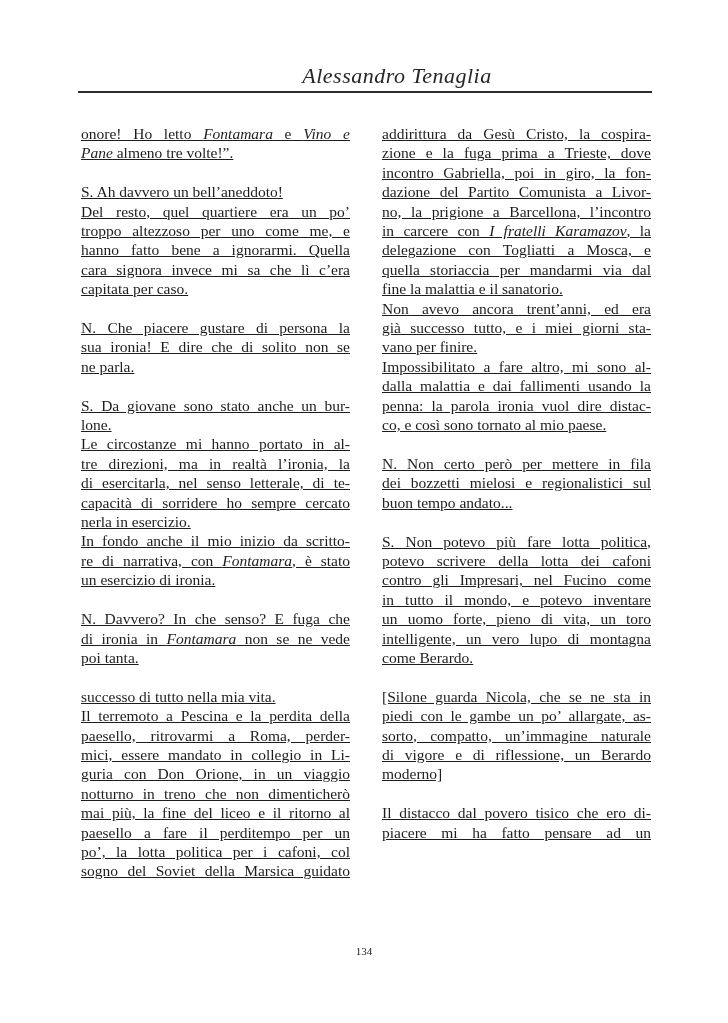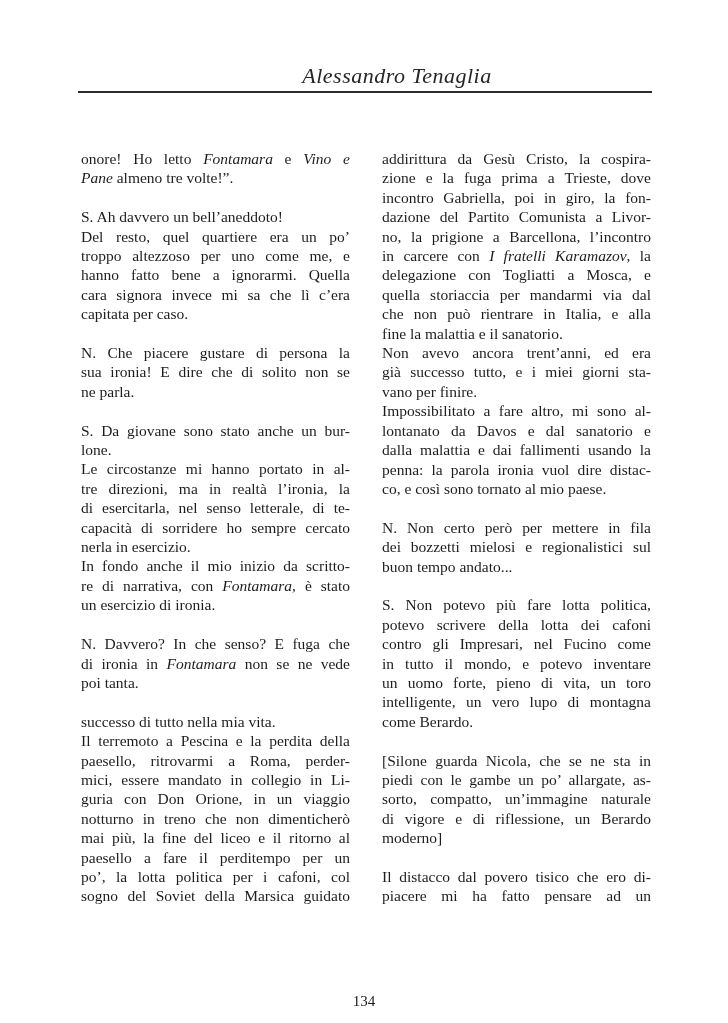--- a/index.html
+++ b/index.html
@@ -19,41 +19,40 @@
     font-size:22px;
     letter-spacing:0.5px;
     color:#262626;
     padding-left:33px;
   }
   .header-rule{
     position:absolute;top:91px;left:78px;width:574px;height:2px;
     background:#2b2b2b;
   }
   .columns{
-    position:absolute;top:149px;left:81px;width:570px;
-    display:flex;gap:32px;
+    position:absolute;top:124px;left:81px;width:570px;
+    display:flex;gap:32px;text-decoration:underline;
   }
   .col{
     width:277px;
     font-size:15.5px;
     line-height:19.4px;
   }
   .block{margin:0 0 19.4px 0;}
   .block:last-child{margin-bottom:0;}
   .line{min-height:19.4px;text-align:left;}
   .line.just{text-align:justify;text-align-last:justify;}
   .seg-n{font-style:normal;}
   .seg-i{font-style:italic;}
   .seg-u{text-decoration:underline;text-underline-offset:2px;}
   .page-number{
     position:absolute;top:945px;left:0;width:728px;
     text-align:center;
-    font-size:15px;
+    font-size:11px;
     color:#1d1d1d;
-    margin-top:48px;
   }
 </style>
 </head>
 <body>
 
 <div class="page">
   <div class="header-title">Alessandro Tenaglia</div>
   <div class="header-rule"></div>
   <div class="columns">
     <div class="col" id="col-left">
@@ -107,27 +106,25 @@
     <div class="col" id="col-right">
         <div class="block">
           <div class="line just"><span class="seg-n">addirittura da Gesù Cristo, la cospira-</span></div>
           <div class="line just"><span class="seg-n">zione e la fuga prima a Trieste, dove</span></div>
           <div class="line just"><span class="seg-n">incontro Gabriella, poi in giro, la fon-</span></div>
           <div class="line just"><span class="seg-n">dazione del Partito Comunista a Livor-</span></div>
           <div class="line just"><span class="seg-n">no, la prigione a Barcellona, l’incontro</span></div>
           <div class="line just"><span class="seg-n">in carcere con </span><span class="seg-i">I fratelli Karamazov</span><span class="seg-n">, la</span></div>
           <div class="line just"><span class="seg-n">delegazione con Togliatti a Mosca, e</span></div>
           <div class="line just"><span class="seg-n">quella storiaccia per mandarmi via dal</span></div>
-          <div class="line just"><span class="seg-n">che non può rientrare in Italia, e alla</span></div>
           <div class="line"><span class="seg-n">fine la malattia e il sanatorio.</span></div>
           <div class="line just"><span class="seg-n">Non avevo ancora trent’anni, ed era</span></div>
           <div class="line just"><span class="seg-n">già successo tutto, e i miei giorni sta-</span></div>
           <div class="line"><span class="seg-n">vano per finire.</span></div>
           <div class="line just"><span class="seg-n">Impossibilitato a fare altro, mi sono al-</span></div>
-          <div class="line just"><span class="seg-n">lontanato da Davos e dal sanatorio e</span></div>
           <div class="line just"><span class="seg-n">dalla malattia e dai fallimenti usando la</span></div>
           <div class="line just"><span class="seg-n">penna: la parola ironia vuol dire distac-</span></div>
           <div class="line"><span class="seg-n">co, e così sono tornato al mio paese.</span></div>
         </div>
         <div class="block">
           <div class="line just"><span class="seg-n">N. Non certo però per mettere in fila</span></div>
           <div class="line just"><span class="seg-n">dei bozzetti mielosi e regionalistici sul</span></div>
           <div class="line"><span class="seg-n">buon tempo andato...</span></div>
         </div>
         <div class="block">

